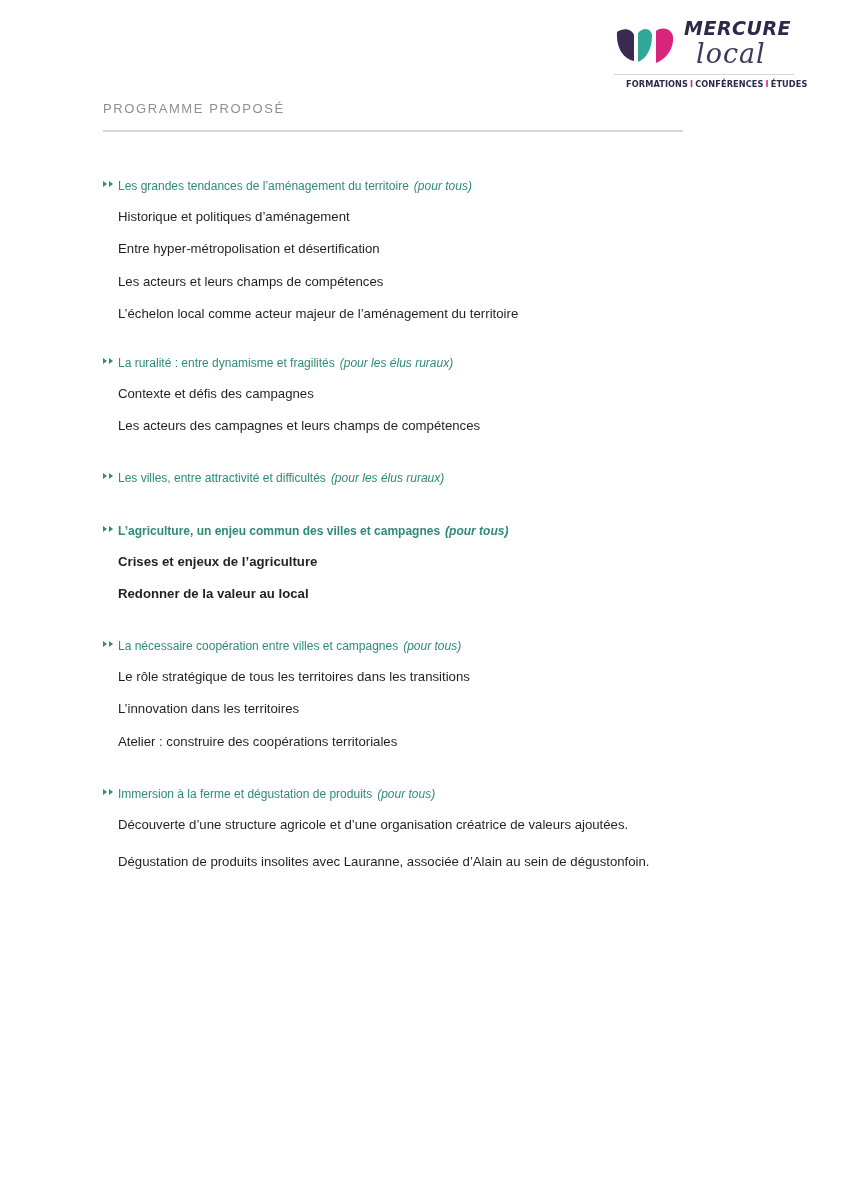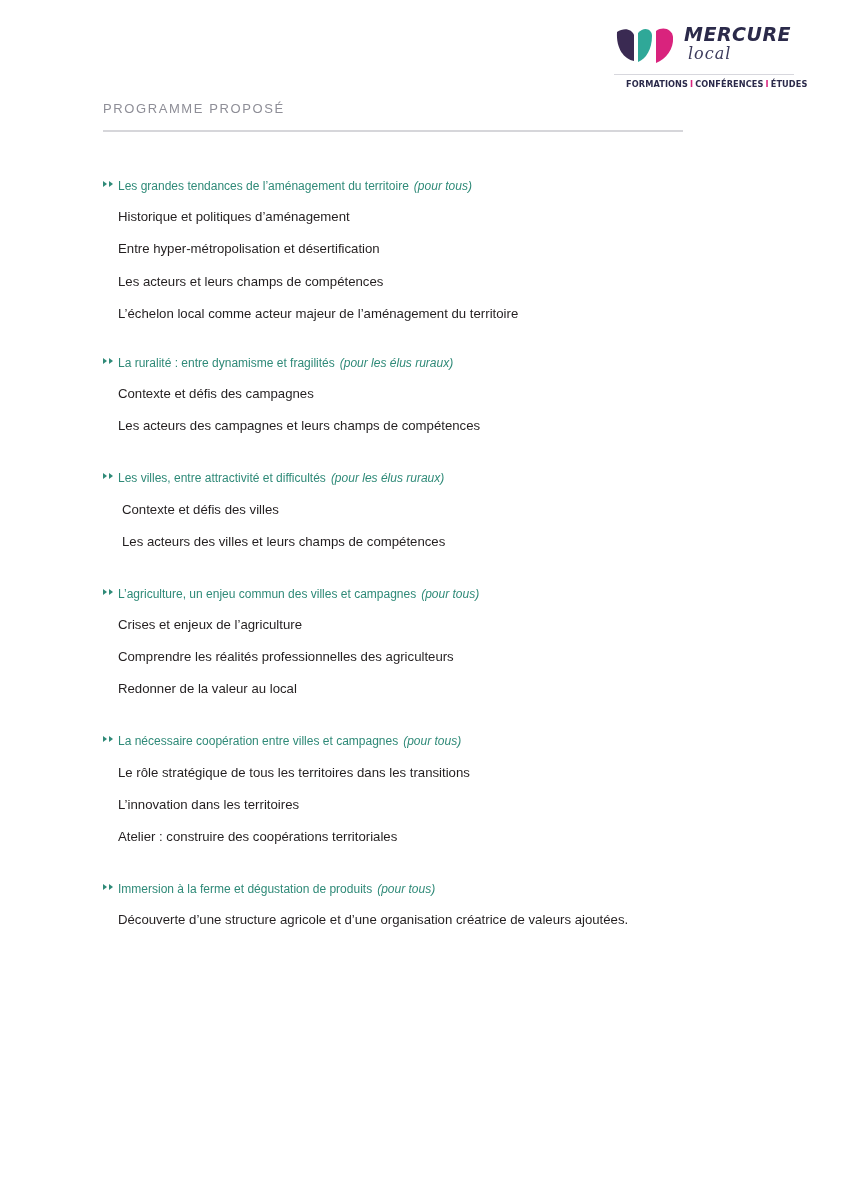--- a/index.html
+++ b/index.html
@@ -52,24 +52,24 @@
     font-weight: bold;
     font-style: italic;
     font-size: 19px;
     letter-spacing: 0.5px;
     color: #2b2a4a;
   }
 
   .logo-local {
     font-family: "DejaVu Serif", "Liberation Serif", serif;
     font-style: italic;
-    font-size: 16px;
+    font-size: 27px;
     color: #3c3b5c;
     margin-top: 2px;
-    margin-left: 4px;
+    margin-left: 12px;
     letter-spacing: 1px;
   }
 
   .logo-rule {
     width: 100%;
     height: 1px;
     background: #d7d7dd;
     margin: 4px 0 4px 0;
   }
 
@@ -173,21 +173,21 @@
     margin-bottom: 15px;
     white-space: nowrap;
   }
 
   .sub-list li:last-child { margin-bottom: 0; }
 
   
   .section.s1 { margin-bottom: 33px; }
   .section.s2 { margin-bottom: 36px; }
   .section.s3 { margin-bottom: 36px; }
-  .section.s4 { margin-bottom: 36px; }
+  .section.s4 { margin-bottom: 36px; font-weight: bold; }
   .section.s5 { margin-bottom: 36px; }
   .section.s6 { margin-bottom: 0; }
 
   .section.s6 .sub-list li { margin-bottom: 20px; }
 </style>
 </head>
 <body>
 
 <div class="logo-block">
   <div class="logo-row">
@@ -248,38 +248,33 @@
 
   <section class="section s3">
     <div class="section-heading">
       <span class="bullet-icon">
           <i></i>
           <i></i>
         </span>
       <span class="heading-text">Les villes, entre attractivité et difficultés</span>
       <span class="heading-audience">(pour les élus ruraux)</span>
     </div>
-    <ul class="sub-list extra-indent">
-      <li>Contexte et défis des villes</li>
-      <li>Les acteurs des villes et leurs champs de compétences</li>
-    </ul>
   </section>
 
   <section class="section s4">
     <div class="section-heading">
       <span class="bullet-icon">
           <i></i>
           <i></i>
         </span>
       <span class="heading-text">L’agriculture, un enjeu commun des villes et campagnes</span>
       <span class="heading-audience">(pour tous)</span>
     </div>
     <ul class="sub-list">
       <li>Crises et enjeux de l’agriculture</li>
-      <li>Comprendre les réalités professionnelles des agriculteurs</li>
       <li>Redonner de la valeur au local</li>
     </ul>
   </section>
 
   <section class="section s5">
     <div class="section-heading">
       <span class="bullet-icon">
           <i></i>
           <i></i>
         </span>
@@ -297,16 +292,17 @@
     <div class="section-heading">
       <span class="bullet-icon">
           <i></i>
           <i></i>
         </span>
       <span class="heading-text">Immersion à la ferme et dégustation de produits</span>
       <span class="heading-audience">(pour tous)</span>
     </div>
     <ul class="sub-list">
       <li>Découverte d’une structure agricole et d’une organisation créatrice de valeurs ajoutées.</li>
+      <li>Dégustation de produits insolites avec Lauranne, associée d’Alain au sein de dégustonfoin.</li>
     </ul>
   </section>
 
 </div>
 
 </body></html>

